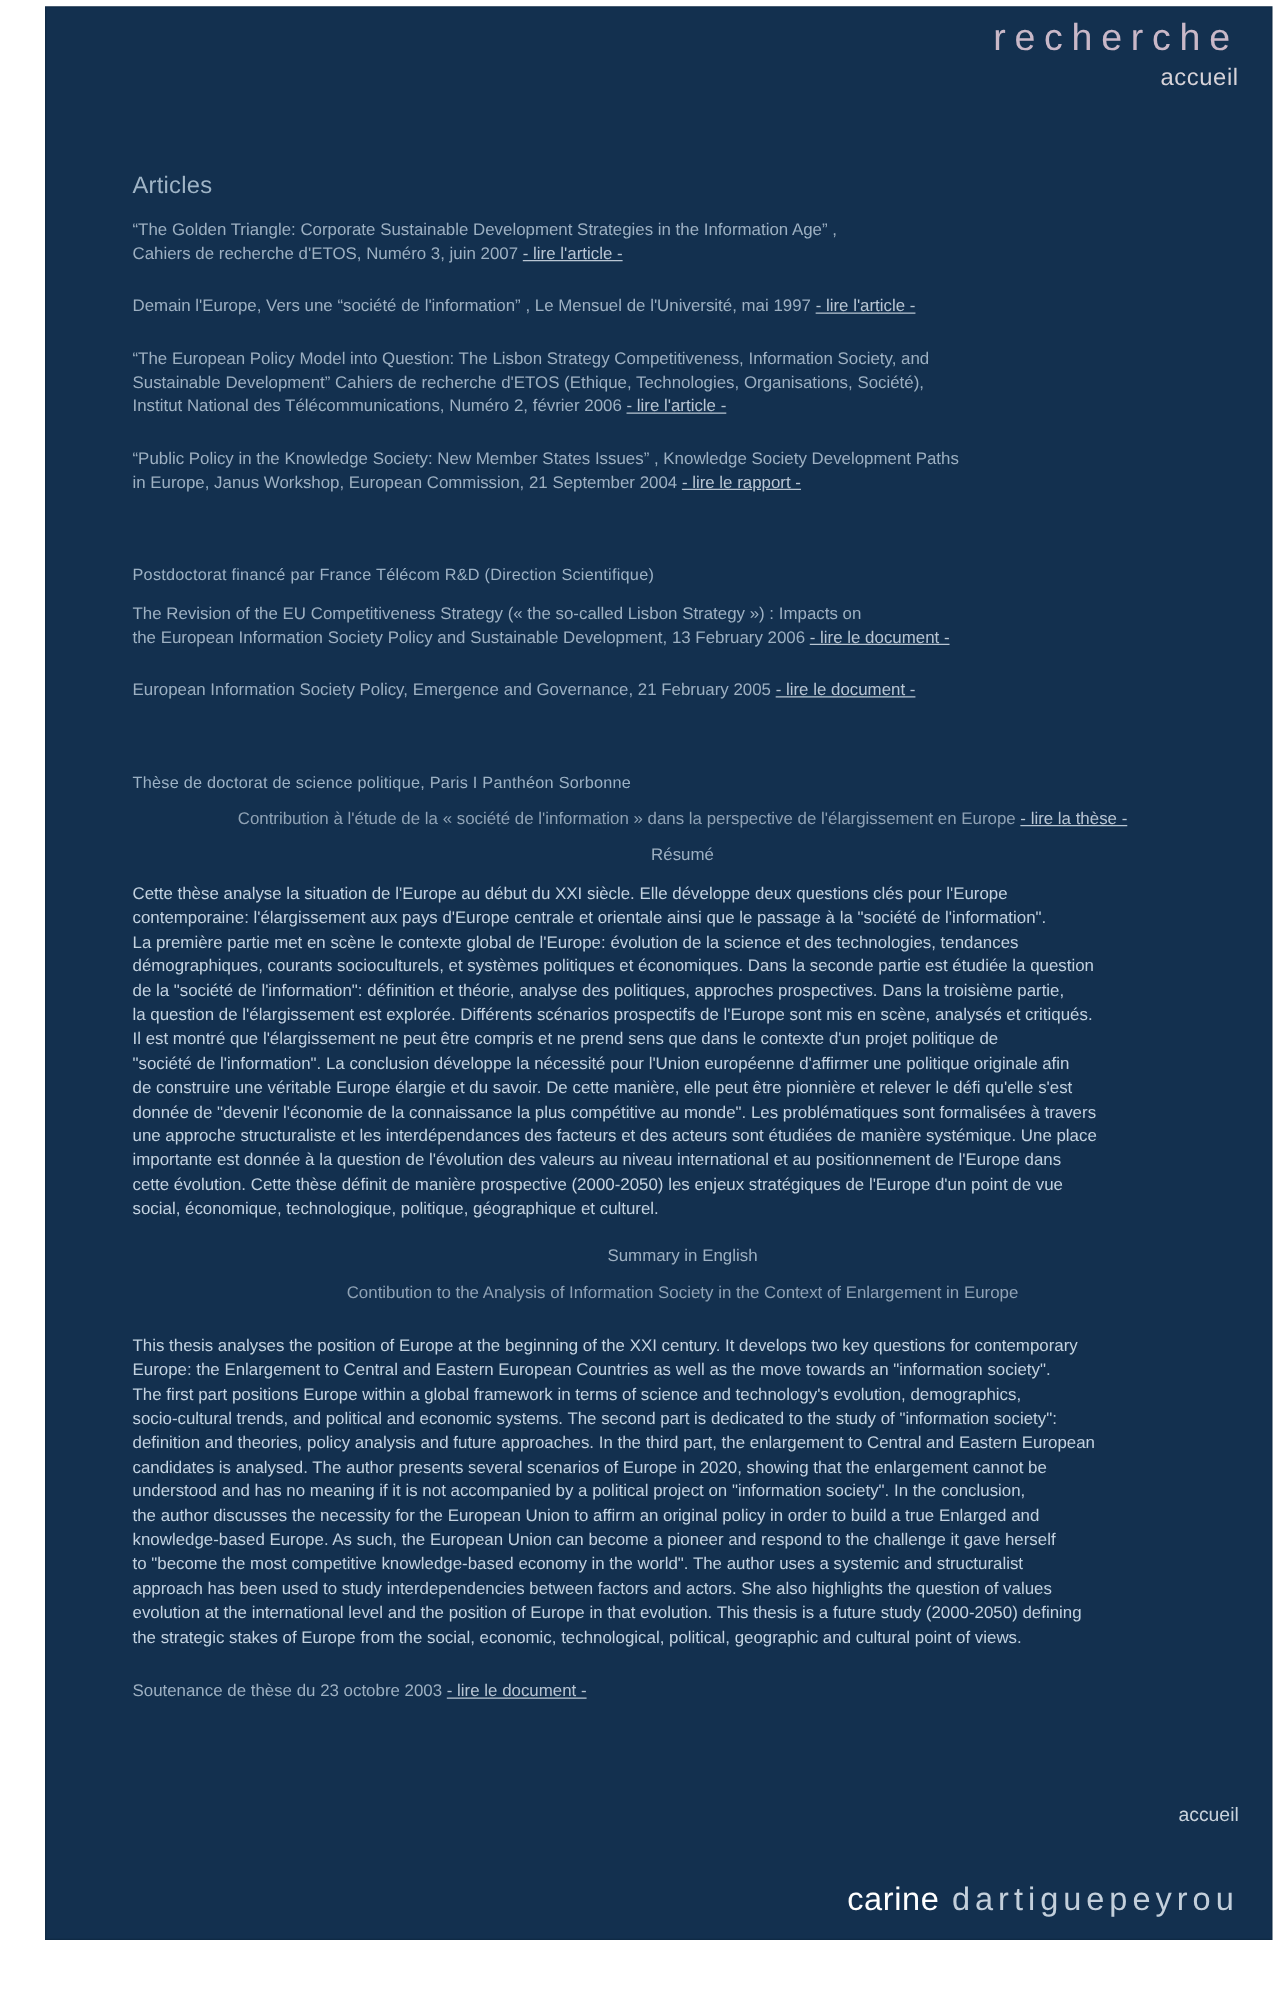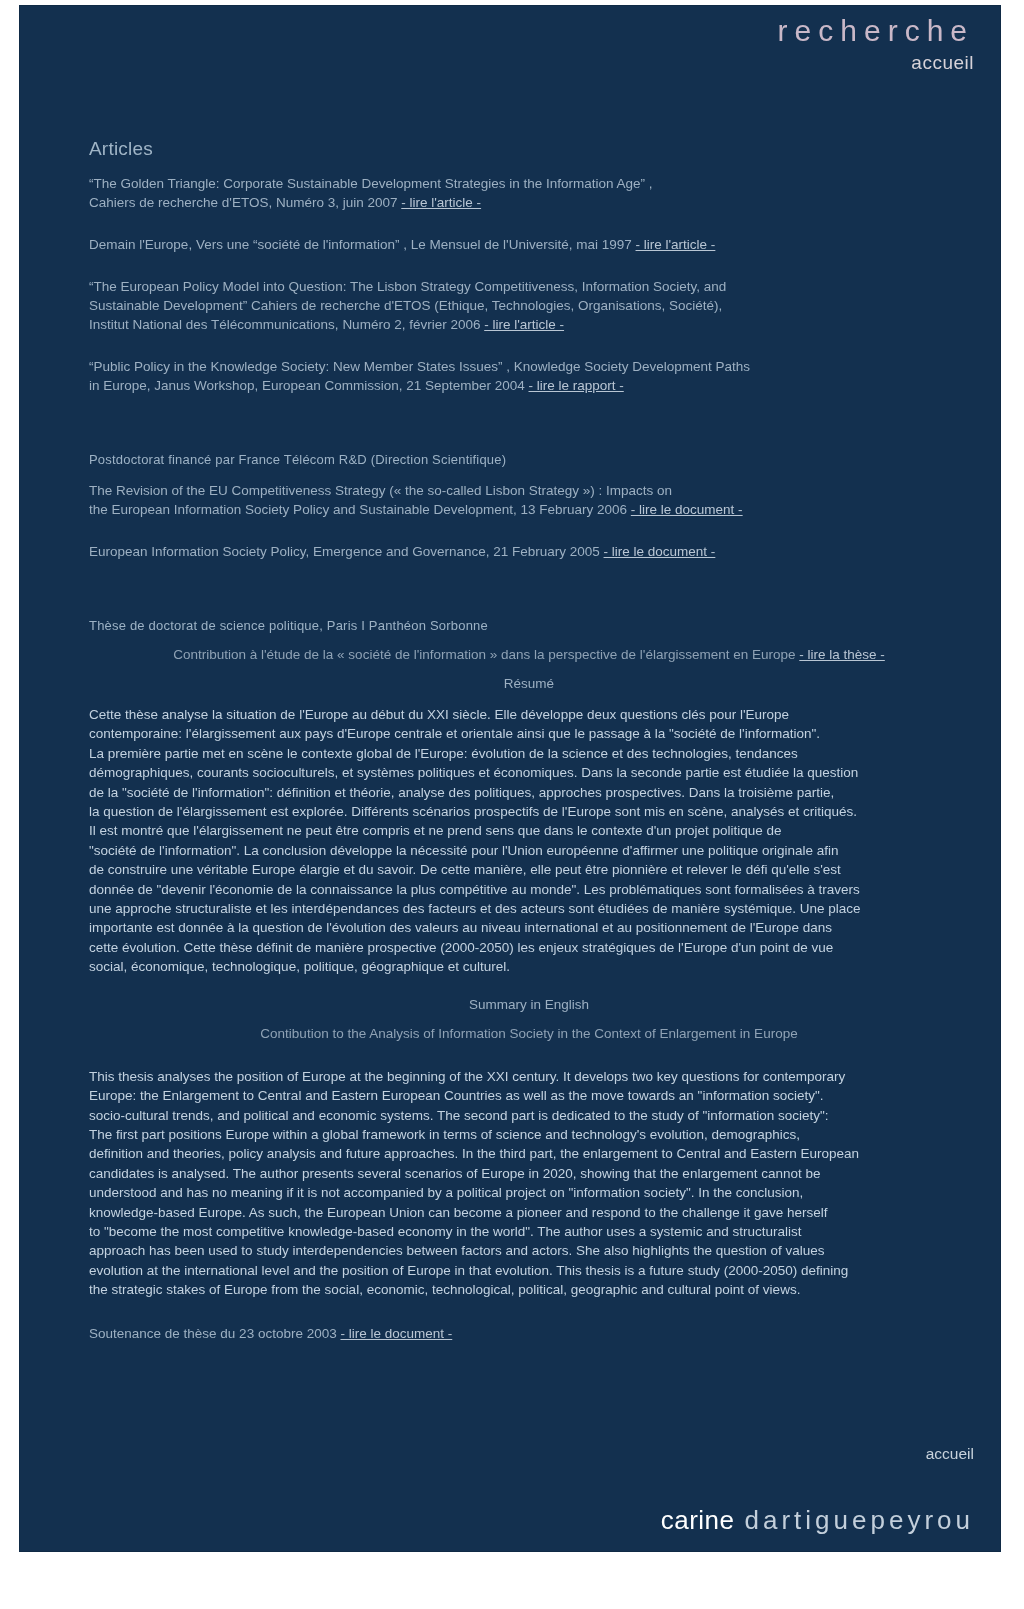--- a/index.html
+++ b/index.html
@@ -8,21 +8,21 @@
     background: #ffffff;
   }
   body {
     width: 1024px;
     height: 1609px;
     font-family: "Liberation Sans", sans-serif;
     -webkit-font-smoothing: antialiased;
   }
   .page {
     position: absolute;
-    left: 20px;
+    left: 37px;
     top: 6px;
     width: 980px;
     height: 1545px;
     background: #13304f;
     box-shadow: 0 0 0 1px #0f2a45;
     overflow: hidden;
   }
   
   .header {
     position: absolute;
@@ -203,25 +203,26 @@
 
     <div class="label">Summary in English</div>
 
     <div class="label sub">Contibution to the Analysis of Information Society in the Context of Enlargement in Europe</div>
 
     <div class="gap-sm"></div>
 
     <div class="para">
       <span class="ln">This thesis analyses the position of Europe at the beginning of the XXI century. It develops two key questions for contemporary</span>
       <span class="ln">Europe: the Enlargement to Central and Eastern European Countries as well as the move towards an "information society".</span>
+      <span class="ln">The first part positions Europe within a global framework in terms of science and technology's evolution, demographics,</span>
       <span class="ln">socio-cultural trends, and political and economic systems. The second part is dedicated to the study of "information society":</span>
-      <span class="ln">The first part positions Europe within a global framework in terms of science and technology's evolution, demographics,</span>
       <span class="ln">definition and theories, policy analysis and future approaches. In the third part, the enlargement to Central and Eastern European</span>
       <span class="ln">candidates is analysed. The author presents several scenarios of Europe in 2020, showing that the enlargement cannot be</span>
       <span class="ln">understood and has no meaning if it is not accompanied by a political project on "information society". In the conclusion,</span>
+      <span class="ln">the author discusses the necessity for the European Union to affirm an original policy in order to build a true Enlarged and</span>
       <span class="ln">knowledge-based Europe. As such, the European Union can become a pioneer and respond to the challenge it gave herself</span>
       <span class="ln">to "become the most competitive knowledge-based economy in the world". The author uses a systemic and structuralist</span>
       <span class="ln">approach has been used to study interdependencies between factors and actors. She also highlights the question of values</span>
       <span class="ln">evolution at the international level and the position of Europe in that evolution. This thesis is a future study (2000-2050) defining</span>
       <span class="ln">the strategic stakes of Europe from the social, economic, technological, political, geographic and cultural point of views.</span>
     </div>
 
     <div class="soutenance"><span>Soutenance de thèse du 23 octobre 2003 </span><a class="link">- lire le document -</a></div>
 
   </div>

